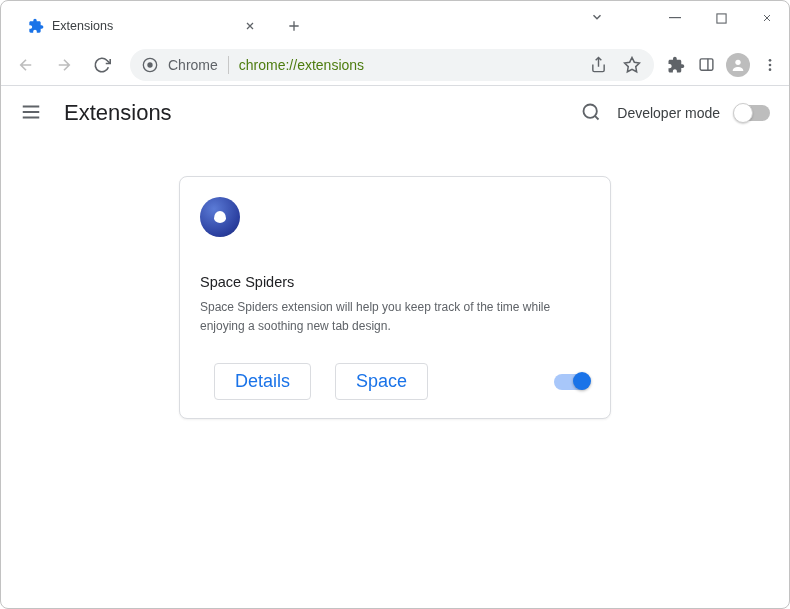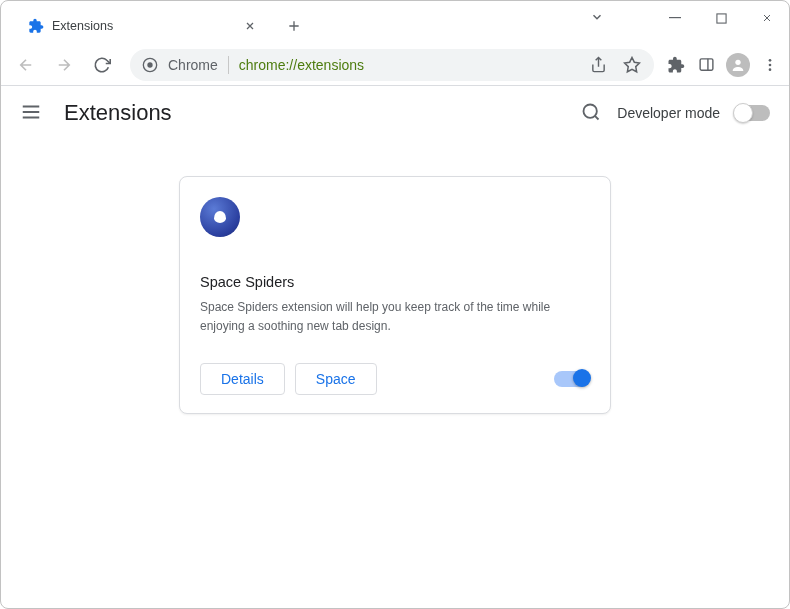--- a/index.html
+++ b/index.html
@@ -46,21 +46,21 @@
 
 .card-area { display:flex; justify-content:center; padding-top: 36px; }
 .card { width: 432px; background: #fff; border: 1px solid #dadce0; border-radius: 8px; padding: 20px 20px 18px 20px; box-shadow: 0 1px 2px rgba(60,64,67,0.08); }
 .card-top { display: flex; gap: 37px; flex-direction: column; }
 .ext-icon { width: 40px; height: 40px; border-radius: 50%; background: radial-gradient(circle at 35% 30%, #5b7bd6 0%, #2a3e9e 70%, #1b2a6e 100%); flex-shrink:0; position:relative; }
 .ext-icon::after { content:''; position:absolute; width:12px; height:12px; background:#fff; border-radius:50% 50% 50% 50% / 60% 60% 40% 40%; top:14px; left:14px; }
 .ext-body { flex: 1; }
 .ext-name { font-size: 14.5px; color: #202124; margin-bottom: 8px; }
 .ext-desc { font-size: 12px; color: #5f6368; line-height: 1.55; }
 .card-bottom { display: flex; align-items: center; gap: 10px; margin-top: 28px; }
-.card-btn { border: 1px solid #dadce0; background: #fff; color: #1a73e8; font-size: 14px; padding: 7px 20px; border-radius: 4px; cursor: pointer; font-weight: 500; }
+.card-btn { border: 1px solid #dadce0; background: #fff; color: #1a73e8; font-size: 18px; padding: 7px 20px; border-radius: 4px; cursor: pointer; font-weight: 500; margin-left: 14px; }
 .card-toggle { margin-left: auto; width: 36px; height: 16px; background: #a8c7fa; border-radius: 8px; position: relative; cursor:pointer; }
 .card-toggle::after { content:''; position:absolute; width:18px; height:18px; background:#1a73e8; border-radius:50%; top:-2px; right:-1px; box-shadow:0 1px 3px rgba(0,0,0,0.3); }
 
 
 .watermark { position: absolute; top: 100px; left: 30px; right: 30px; bottom: 30px; pointer-events: none; z-index: -1; opacity: 0.06; }
 .wm-circle { position:absolute; width:200px; height:200px; border:28px solid #d93025; border-radius:50%; top:10px; left:30px; }
 .wm-handle { position:absolute; width:40px; height:120px; background:#d93025; top:180px; left:190px; transform:rotate(-45deg); border-radius:10px; }
 .wm-text { position:absolute; font-size:90px; font-weight:700; font-style:italic; color:#d93025; letter-spacing:-2px; }
 .wm-pc { top:60px; left:280px; }
 .wm-risk { top:260px; left:120px; }

